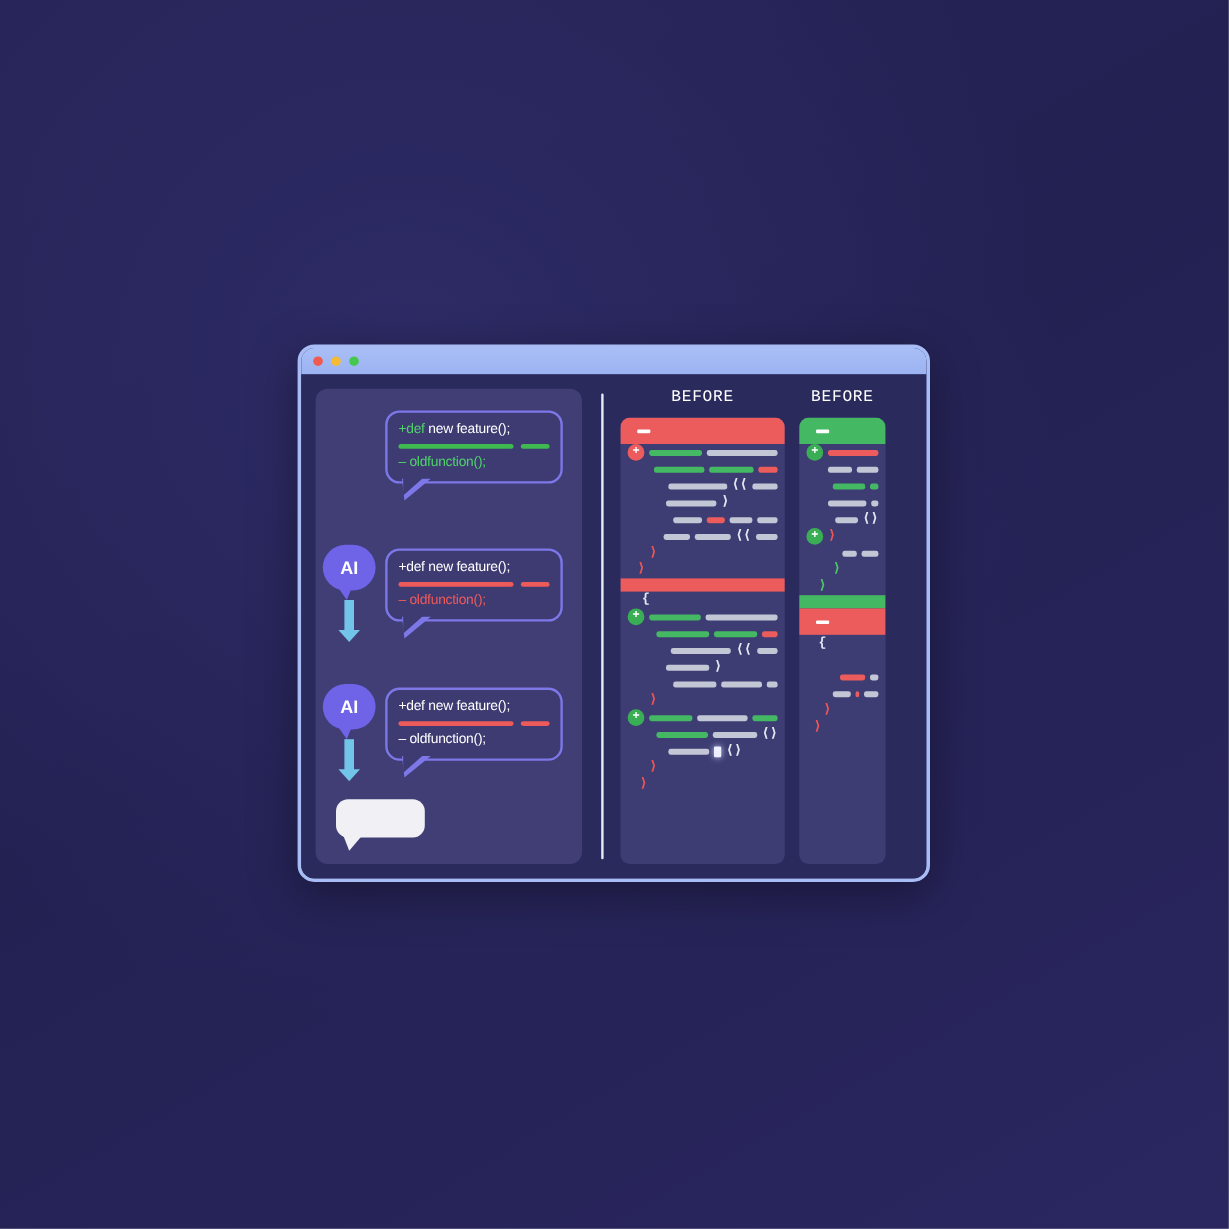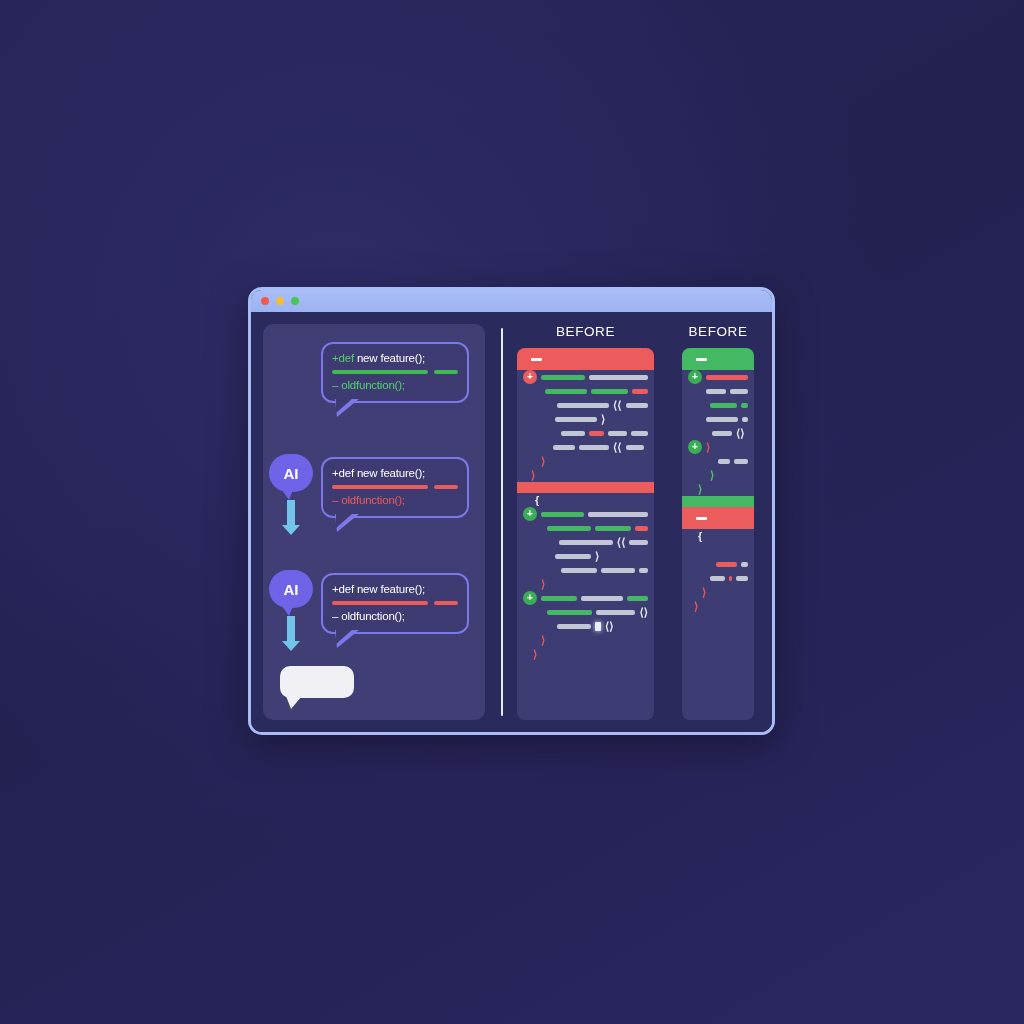--- a/index.html
+++ b/index.html
@@ -159,21 +159,21 @@
   
   #divider {
     width: 2px;
     background: #e8eaf6;
     margin: 4px 14px 4px 16px;
     flex: none;
     border-radius: 1px;
   }
 
   
-  #diffs { display: flex; gap: 28px; flex: 1; }
+  #diffs { display: flex; gap: 12px; flex: 1; font-family: Liberation Mono, monospace; }
   .diff-col { display: flex; flex-direction: column; }
   .diff-title {
     color: #ffffff;
     font-size: 13.5px;
     letter-spacing: 0.6px;
     text-align: center;
     margin-bottom: 8px;
     height: 16px;
   }
   .diff-card {

